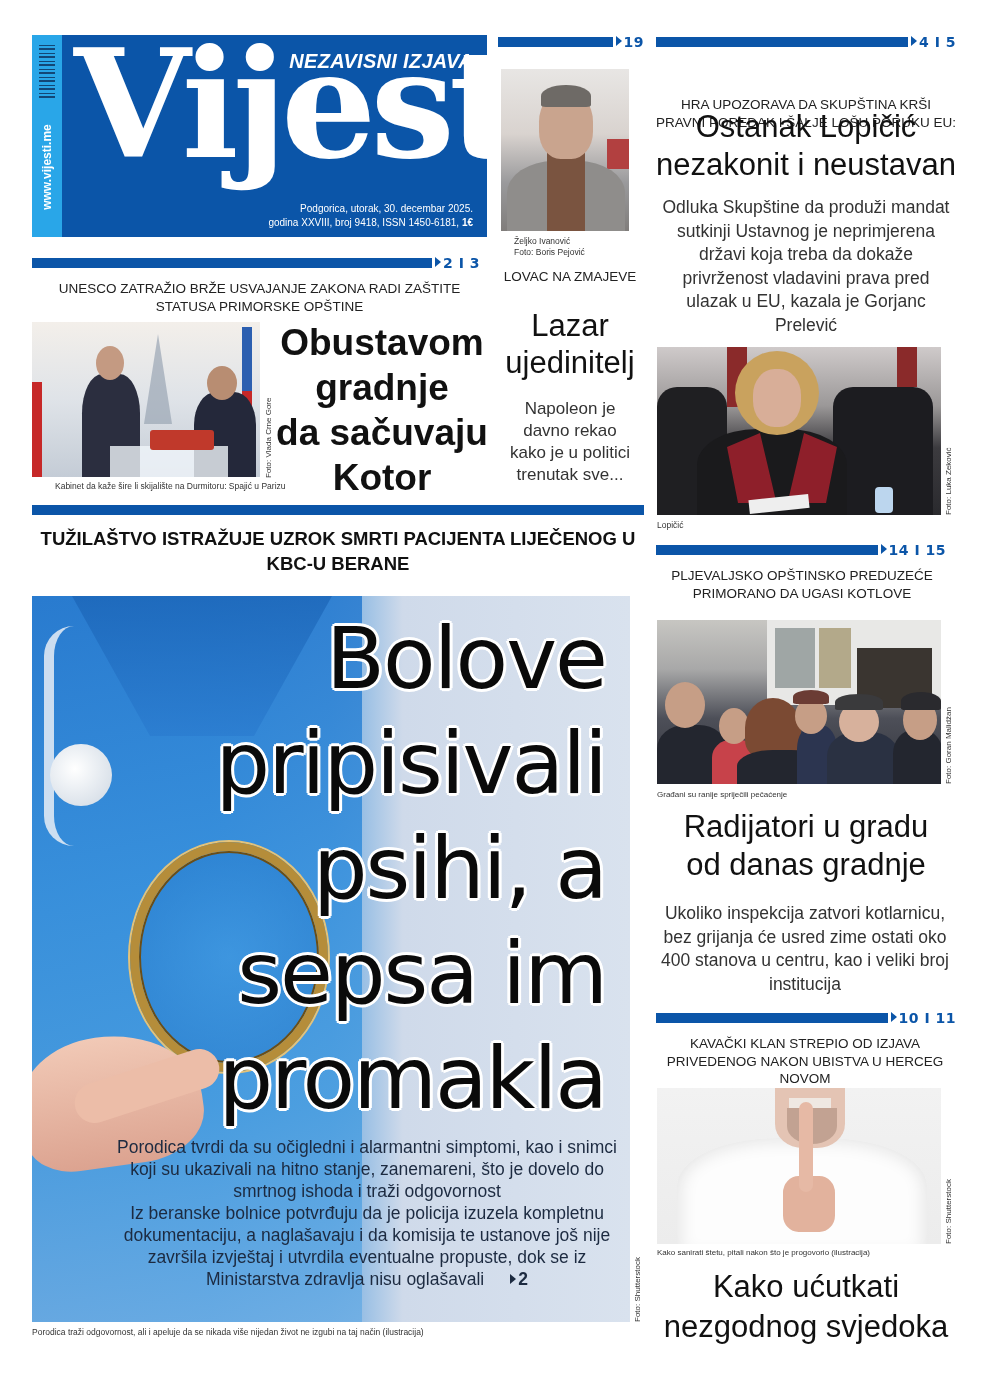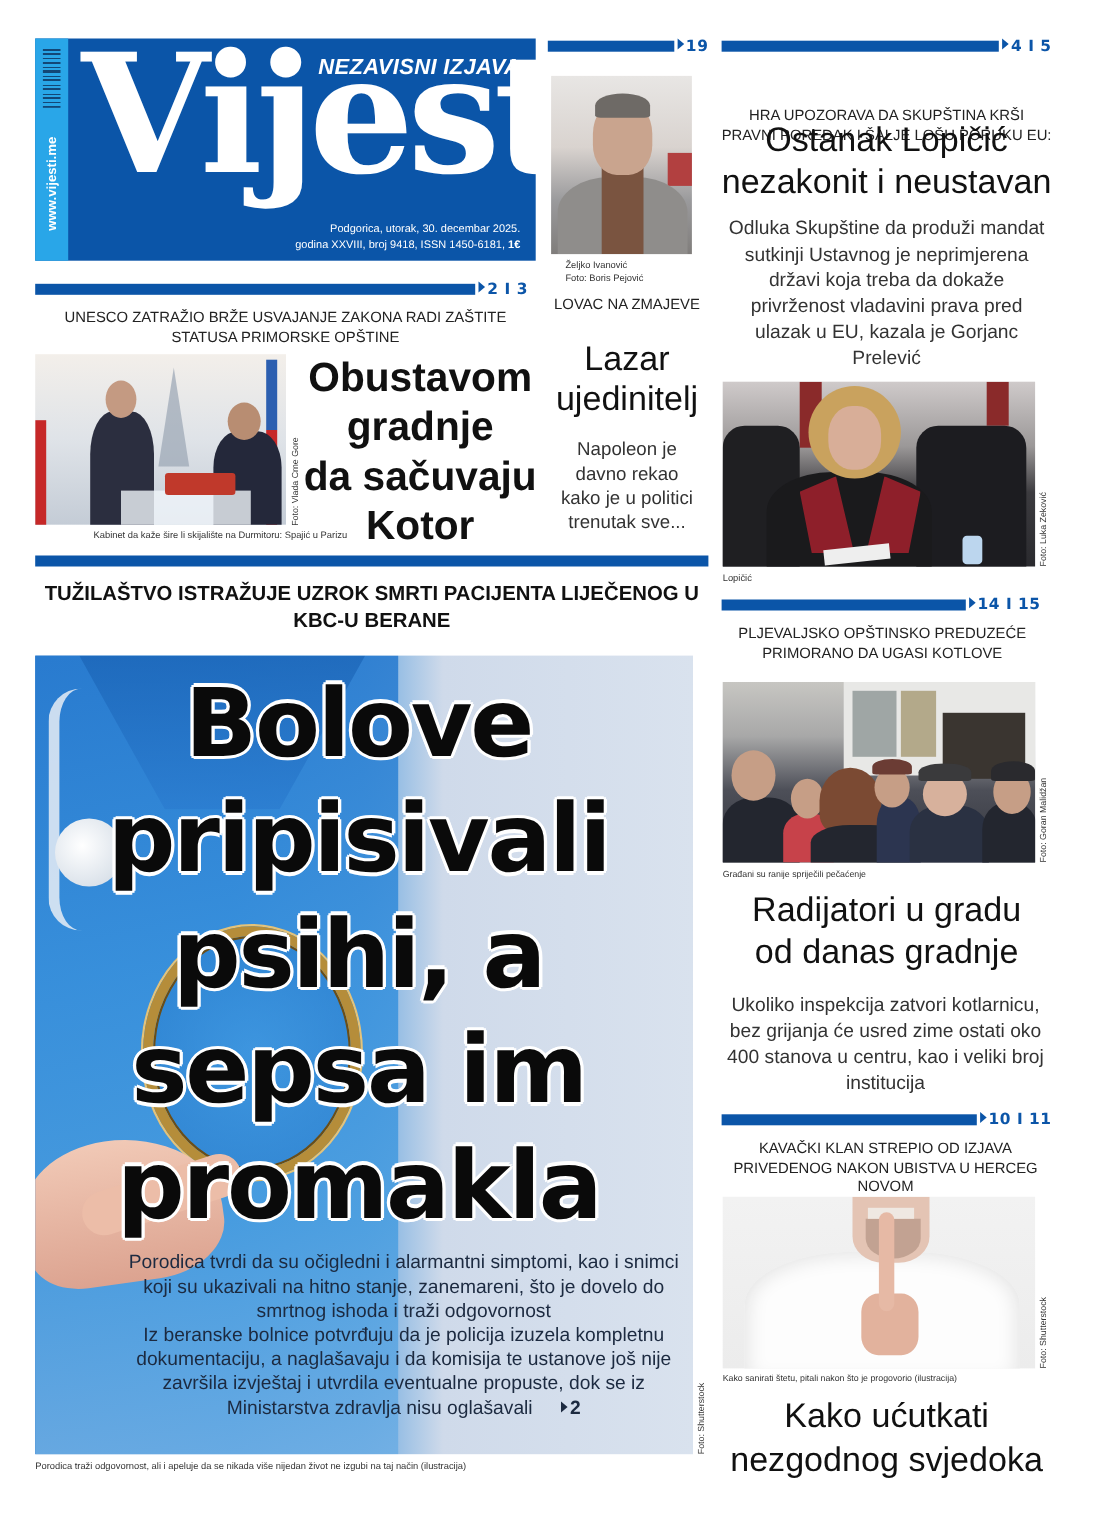--- a/index.html
+++ b/index.html
@@ -91,22 +91,22 @@
   .hero .scrub { position: absolute; left: 0; top: 0; width: 330px; height: 726px; background: linear-gradient(180deg, #2a7cd0 0%, #3a92dd 40%, #4a9ee0 70%, #6eaee4 100%); opacity: 0.9; }
   .hero .collar { position: absolute; left: 40px; top: 0; width: 260px; height: 140px; background: linear-gradient(180deg, #1a63b5, #2a7bcf); clip-path: polygon(0 0, 100% 0, 70% 100%, 30% 100%); opacity: 0.7; }
   .hero .steth { position: absolute; left: 12px; top: 30px; width: 60px; height: 220px; border-left: 10px solid #e8eef6; border-radius: 30px 0 0 30px; opacity: 0.85; }
   .hero .steth-bell { position: absolute; left: 18px; top: 148px; width: 62px; height: 62px; border-radius: 50%; background: radial-gradient(circle at 40% 40%, #ffffff, #cdd7e2); }
   .hero .lens { position: absolute; left: 98px; top: 246px; width: 198px; height: 230px; border-radius: 50%; border: 9px solid #b58d3a; box-shadow: 0 0 0 2px #6b4e17 inset, 0 0 0 2px #e4c37a; }
   .hero .lens-fill { position: absolute; left: 108px; top: 256px; width: 178px; height: 210px; border-radius: 50%; background: radial-gradient(circle at 50% 50%, #3d96e0, #2377c9); opacity: 0.6; }
   .hero .hand { position: absolute; left: -10px; top: 440px; width: 180px; height: 130px; background: linear-gradient(180deg, #f1c9b6, #dca390); border-radius: 50% 60% 40% 30%; transform: rotate(-8deg); }
   .hero .finger { position: absolute; left: 40px; top: 470px; width: 150px; height: 40px; background: #ecbda8; border-radius: 20px; transform: rotate(-18deg); }
   .hero .handle { position: absolute; left: 60px; top: 470px; width: 60px; height: 14px; background: #8a6620; transform: rotate(-40deg); }
 
-  .hero-headline { position: absolute; right: 24px; top: 10px; width: 560px; text-align: center;
-    font-family: "DejaVu Sans", sans-serif; font-weight: bold; font-size: 86px; line-height: 105px; color: #0a0a0a; letter-spacing: -2px;
+  .hero-headline { position: absolute; right: 24px; top: 10px; width: 560px; text-align: right;
+    font-family: "DejaVu Sans", sans-serif; font-weight: normal; font-size: 86px; line-height: 105px; color: #0a0a0a; letter-spacing: -2px;
     -webkit-text-stroke: 0; text-shadow: 3px 0 0 #fff, -3px 0 0 #fff, 0 3px 0 #fff, 0 -3px 0 #fff, 2px 2px 0 #fff, -2px -2px 0 #fff, 2px -2px 0 #fff, -2px 2px 0 #fff; }
   .hero-deck { position: absolute; left: 80px; top: 540px; width: 510px; text-align: center; font-size: 17.5px; line-height: 22px; color: #1c2a40; }
   .hero-deck .ref { font-weight: bold; margin-left: 26px; }
   .hero-deck .ref .arrow { display: inline-block; width: 0; height: 0; border-top: 5px solid transparent; border-bottom: 5px solid transparent; border-left: 6px solid #1c2a40; margin-right: 2px; vertical-align: 1px; }
 </style>
 </head>
 <body>
 
 <div class="abs masthead">
   <div class="mast-strip">
@@ -133,21 +133,21 @@
     <div class="tower"></div>
     <div class="flagR"></div>
   <div class="p1"></div>
     <div class="h1"></div>
     <div class="p2"></div>
     <div class="h2"></div>
   <div class="lectern"></div>
     <div class="gift"></div>
 </div>
 <div class="credit" style="left:264px; top:478px;">Foto: Vlada Crne Gore</div>
-<div class="abs caption" style="left:49px; top:481px;padding-left:36px;">Kabinet da kaže šire li skijalište na Durmitoru: Spajić u Parizu</div>
+<div class="abs caption" style="left:19px; top:481px;padding-left:36px;">Kabinet da kaže šire li skijalište na Durmitoru: Spajić u Parizu</div>
 <div class="abs headline" style="left:272px; top:320px; width:220px; font-size:37px; line-height:45px;font-weight:bold;">
   <div>Obustavom</div>
   <div>gradnje</div>
   <div>da sačuvaju</div>
   <div>Kotor</div>
 </div>
 
 <div class="sec-bar" style="left:498px; top:35px; width:146px;">
   <div class="bar"></div>
   <span class="ref"><span class="arrow"></span><span>19</span></span>

